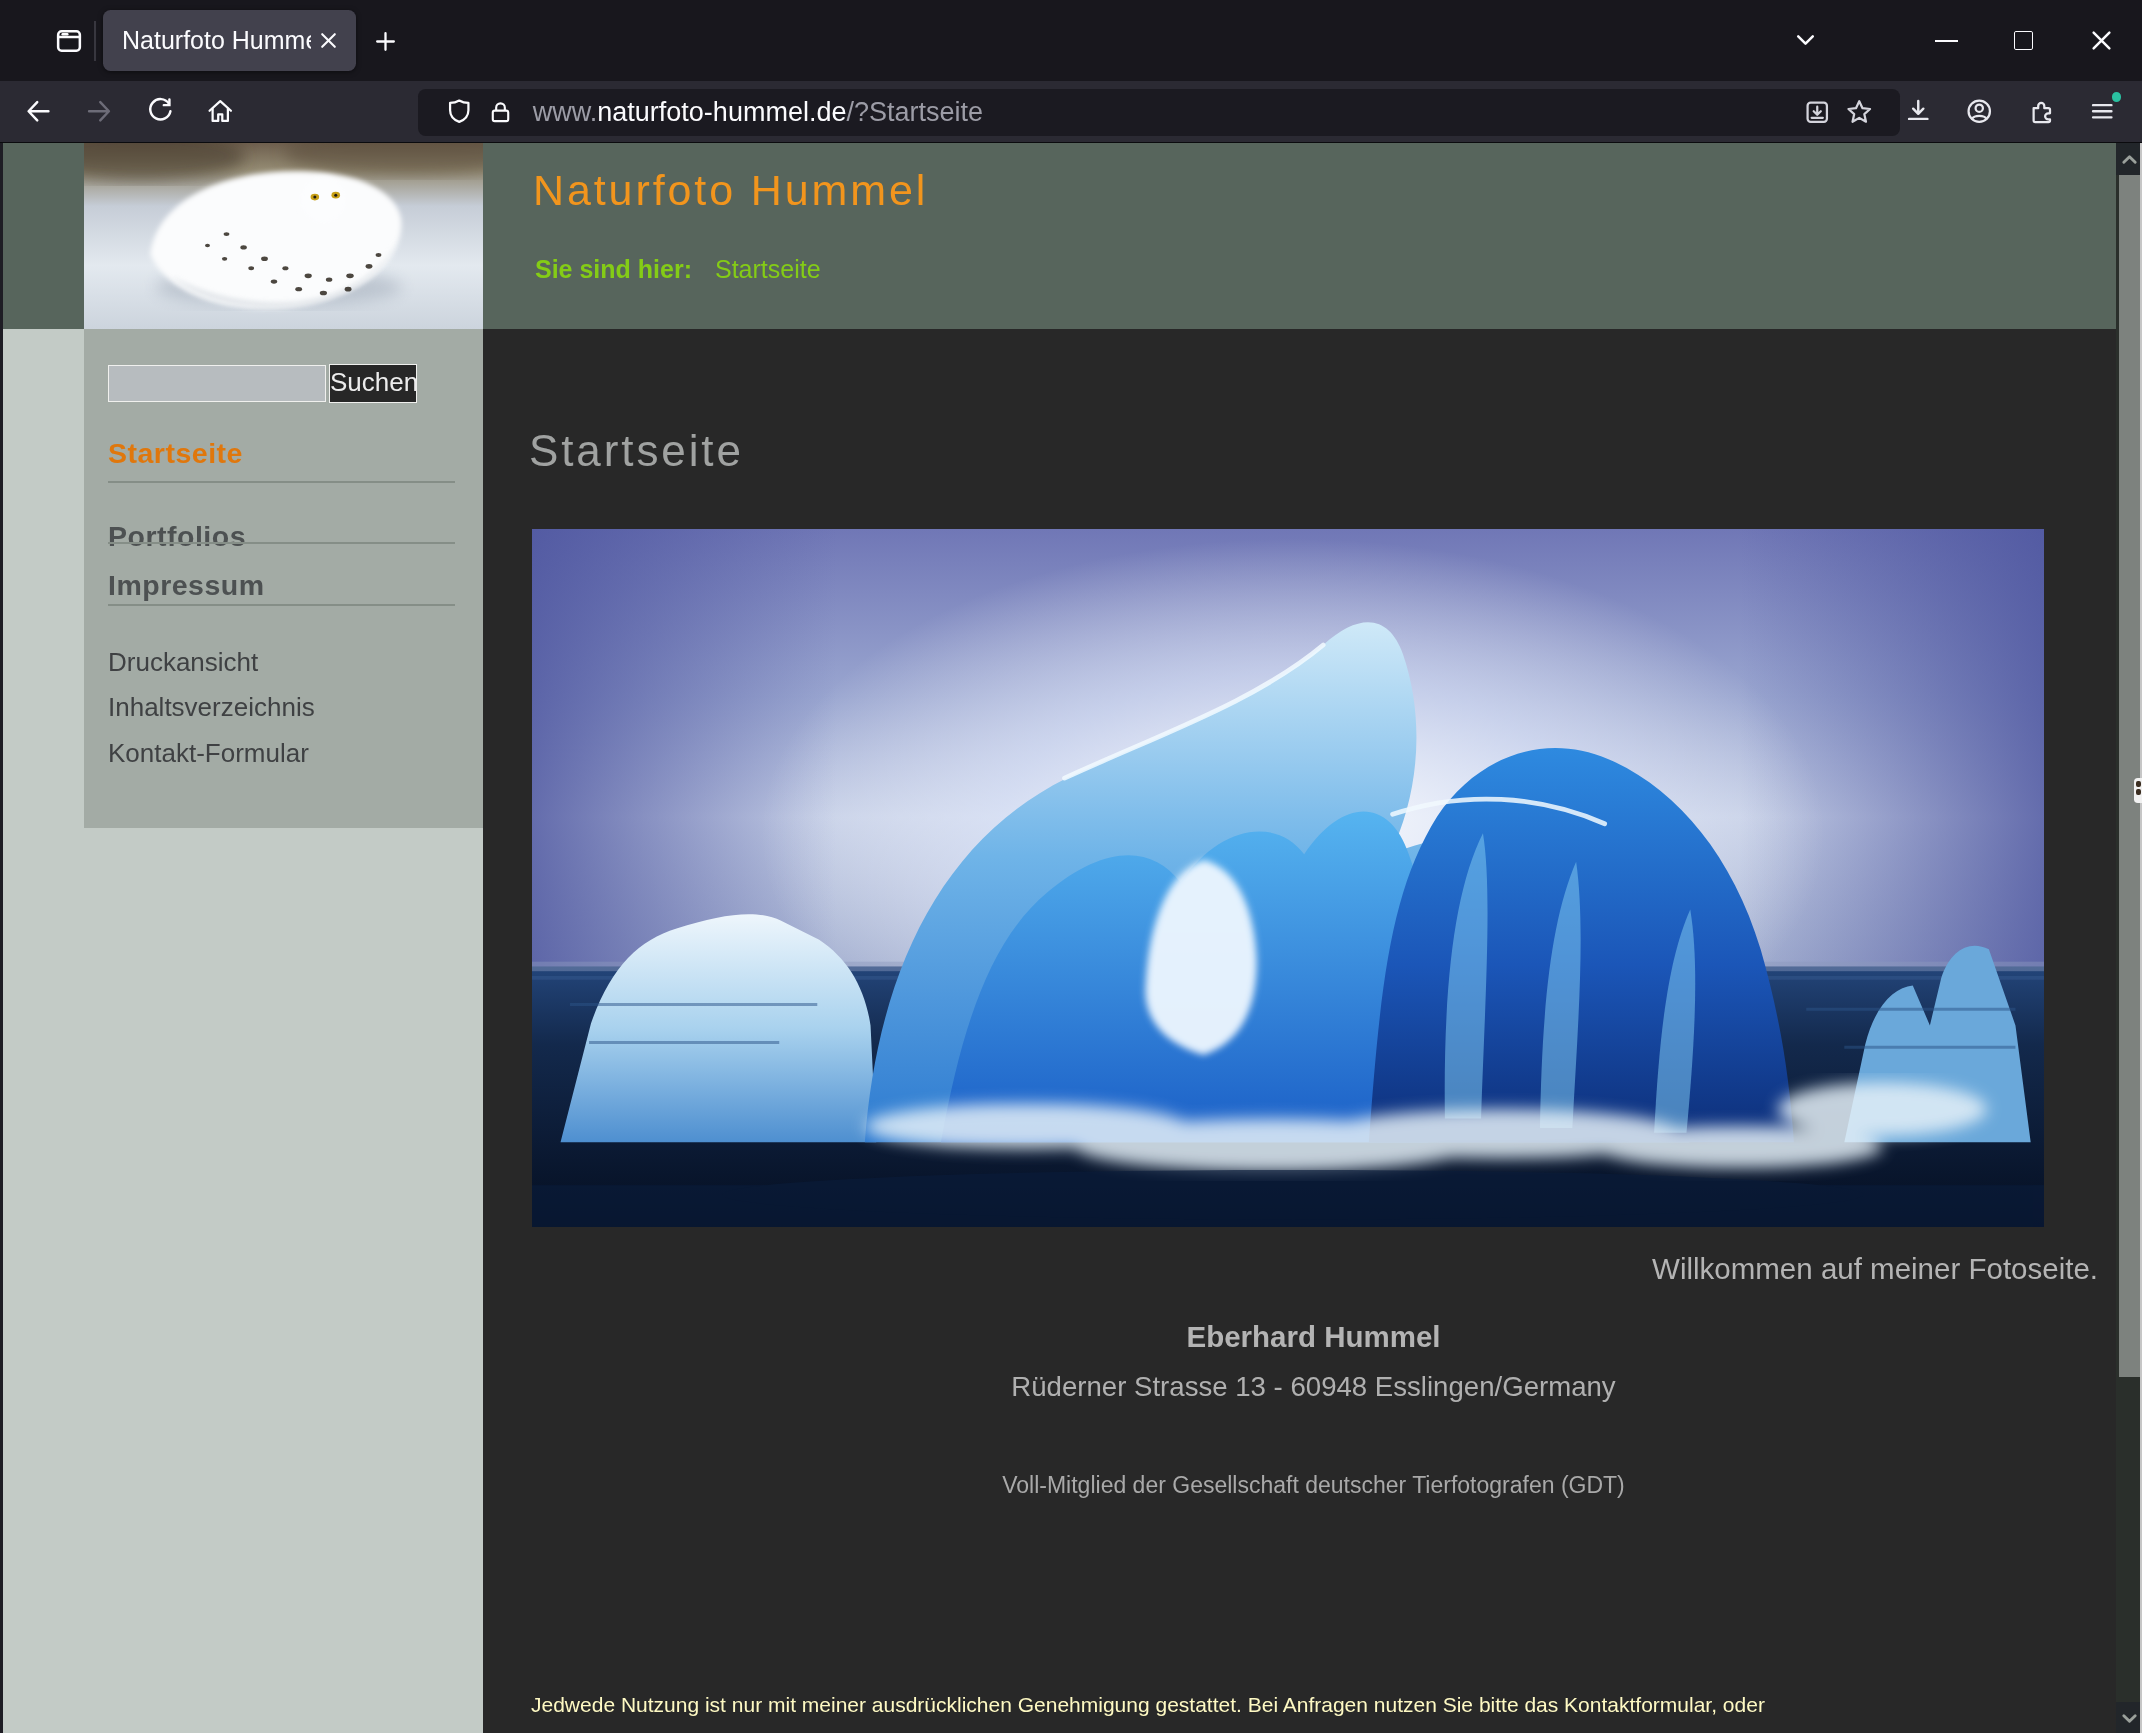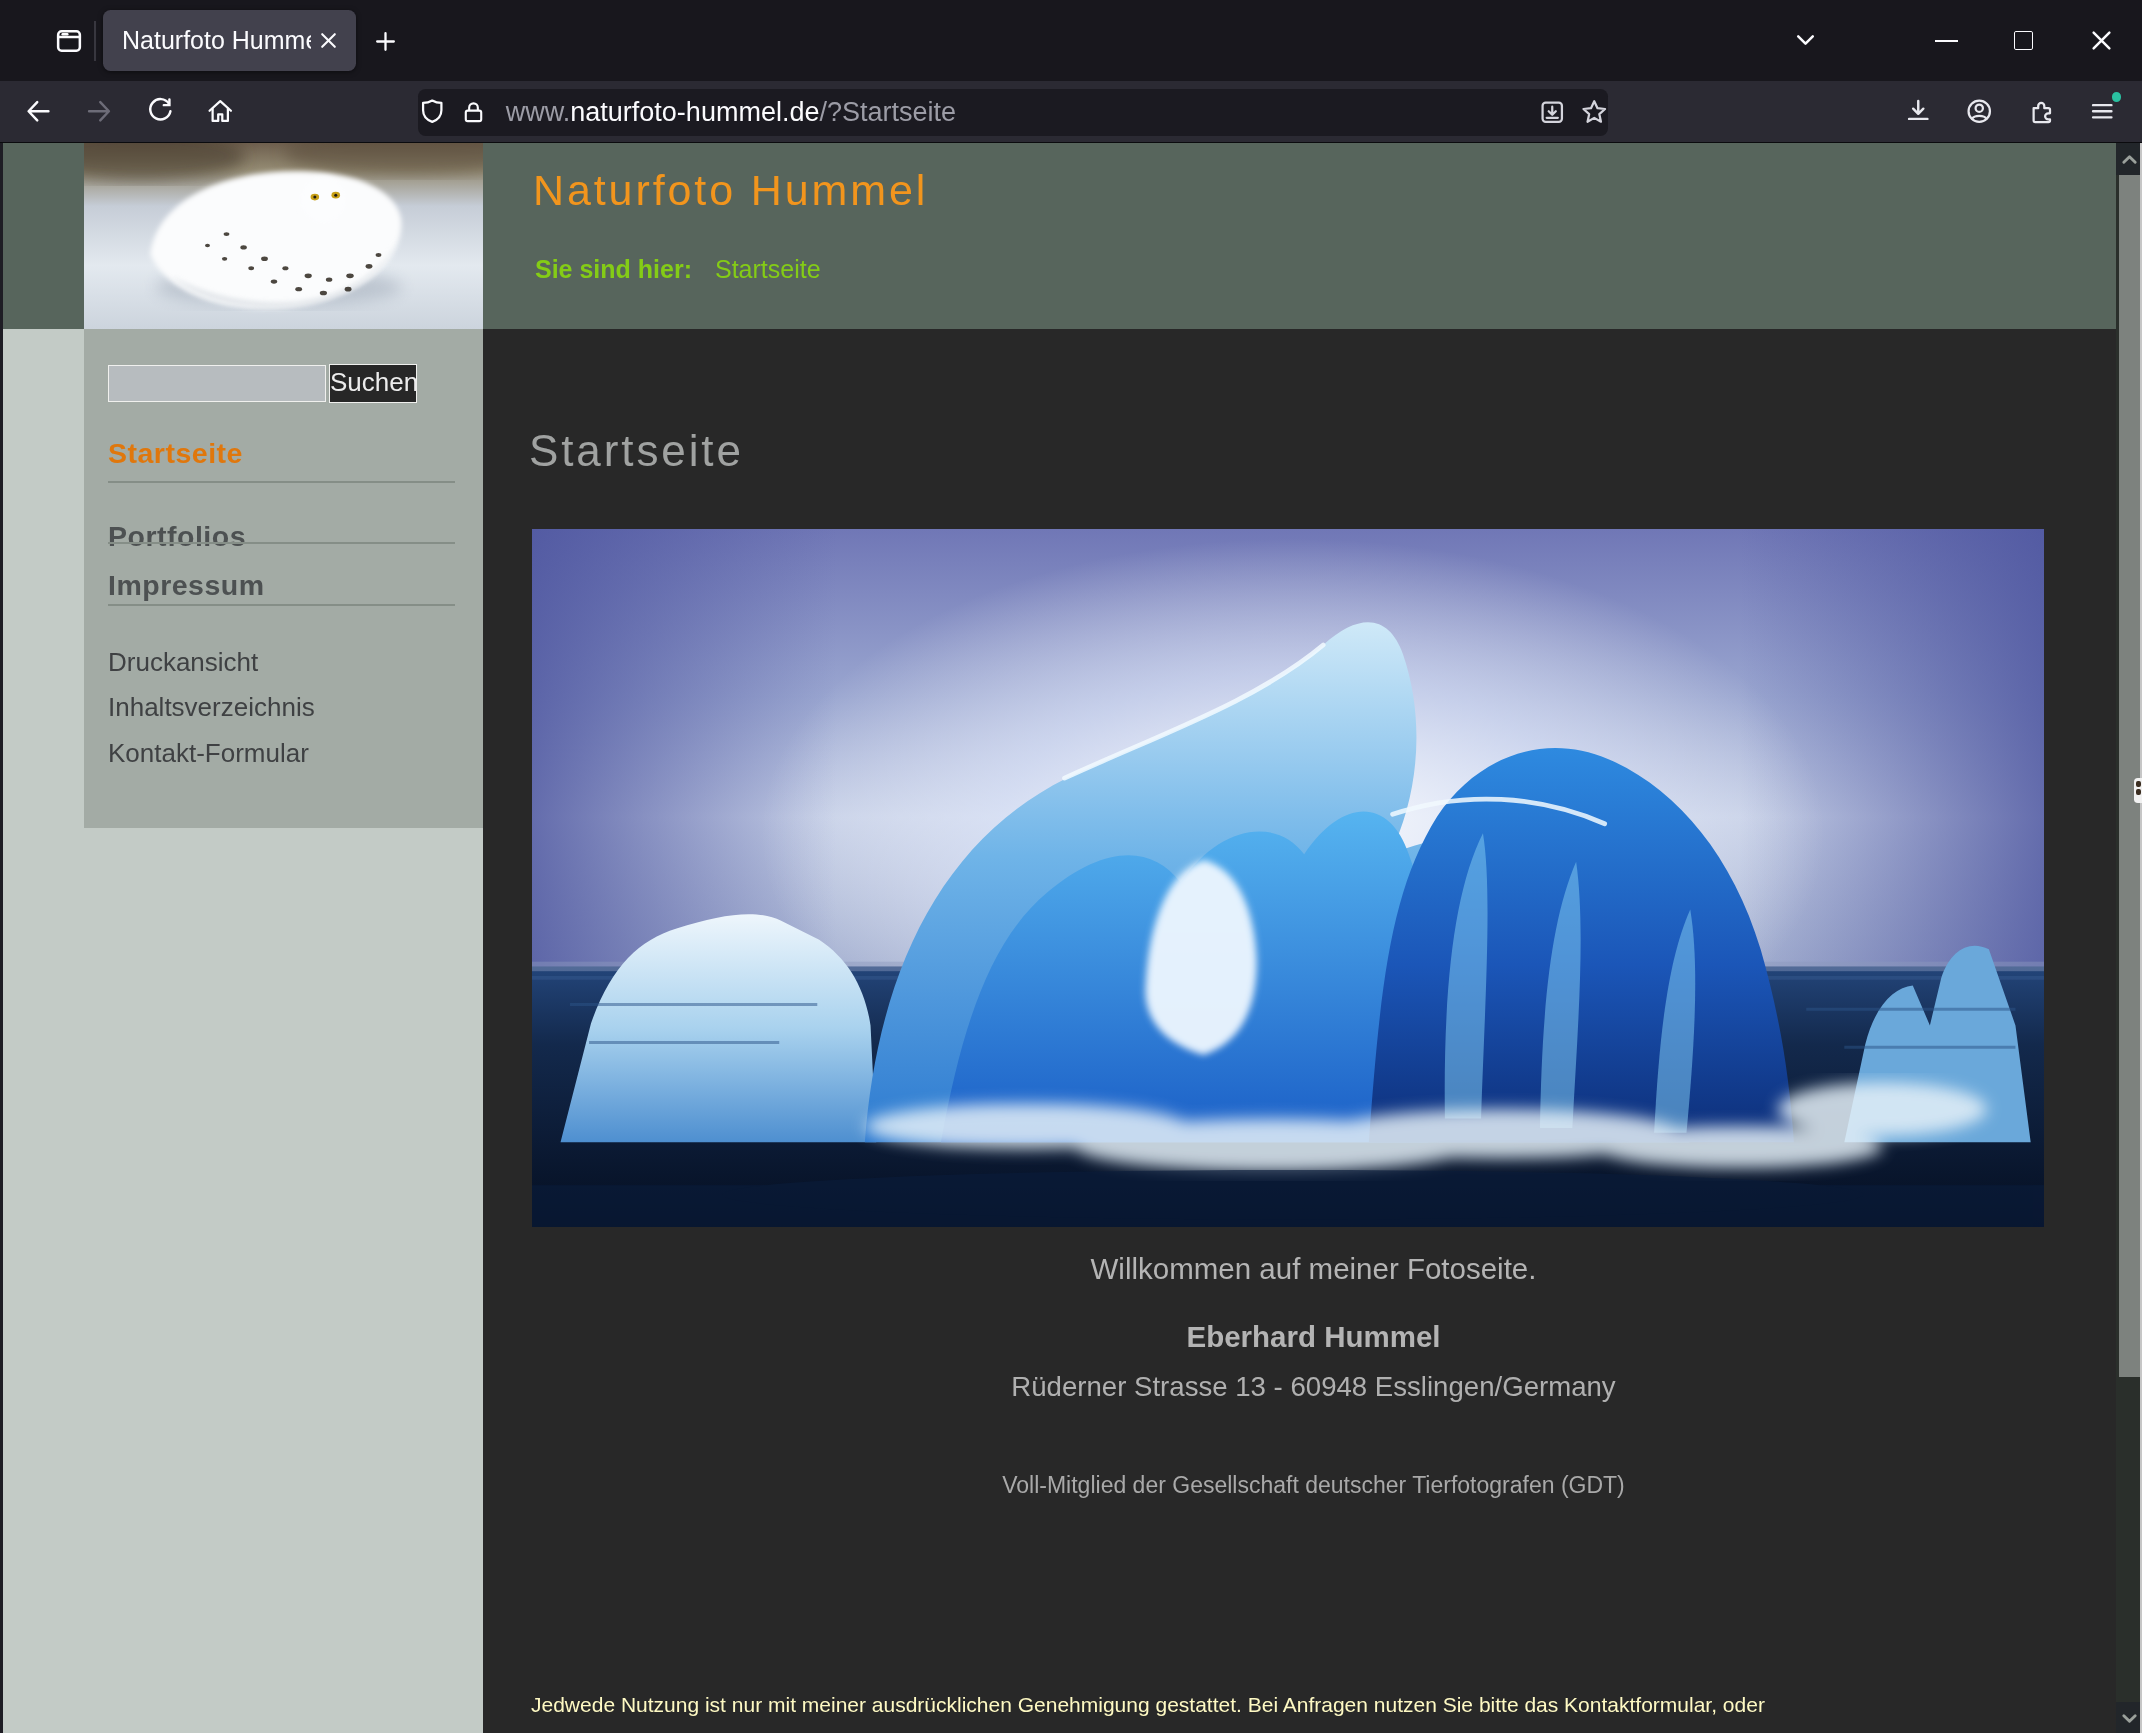--- a/index.html
+++ b/index.html
@@ -23,22 +23,22 @@
   .wb-list  { left:1778px; } .wb-min { left:1919px; } .wb-max { left:1996px; } .wb-close { left:2074px; }
   .minbar { width:23px; height:1.9px; background:#fbfbfe; }
   .maxbox { width:19px; height:19px; border:1.9px solid #fbfbfe; border-radius:1.9px; }
 
   #toolbar { position:absolute; left:0; top:81px; width:2143px; height:62px; background:#2b2a33;
              border-bottom:1px solid #0b0b0e; }
   .tbtn { position:absolute; top:7.6px; width:46px; height:46px; display:flex; align-items:center;
           justify-content:center; border-radius:5.7px; }
   .t-back { left:15px; } .t-fwd { left:76px; } .t-reload { left:137px; } .t-home { left:197px; }
   .t-dl { left:1895px; } .t-acct { left:1956px; } .t-ext { left:2018px; } .t-menu { left:2079px; }
-  .urlbar { position:absolute; left:418px; top:7.6px; width:1190px; height:47px; background:#1b1a21;
-            border-radius:7.6px; display:flex; align-items:center; padding:0 0; }
+  .urlbar { position:absolute; left:418px; top:7.6px; width:1482px; height:47px; background:#1b1a21;
+            border-radius:7.6px; display:flex; align-items:center; padding:0 27px; }
   .urlbar .gap { margin-right:13.3px; }
   .url-text { font-size:27px; color:#fbfbfe; white-space:nowrap; margin-left:5.7px; }
   .url-text .dim { color:#9c9ca6; }
   .url-spring { flex:1; }
   .dot { position:absolute; right:1.9px; top:1.9px; width:13.3px; height:13.3px; border-radius:50%;
          background:#2ac0a0; border:2.9px solid #2b2a33; }
 
   
   #viewport { position:absolute; left:0; top:143px; width:2143px; height:1591px; background:#282828;padding-left:6px; }
   .left-edge { position:absolute; left:0; top:0; width:2.9px; height:1591px; background:#1e1d24; }
@@ -62,21 +62,21 @@
   .m-item { position:absolute; left:24px; font-size:28.5px; font-weight:bold; letter-spacing:0.5px;
             color:#4d5152; cursor:pointer; }
   .m-item.active { color:#e0770c; }
   .m-sep { position:absolute; left:24px; width:347px; height:1.9px; background:#858e87; }
   .s-link { position:absolute; left:24px; font-size:26px; color:#3f4143; cursor:pointer; }
 
   .main { position:absolute; left:483px; top:186px; width:1633px; height:1405px; background:#282828; }
   .page-h1 { position:absolute; left:46px; top:97px; font-size:44px; letter-spacing:2.9px; color:#a0a2a1; }
   .photo { position:absolute; left:49px; top:200px; width:1512px; height:698px; }
   .cwrap { position:absolute; left:46px; width:1569px; text-align:center; }
-  .welcome { top:923px; font-size:29.5px; color:#b4b4b4; }
+  .welcome { top:923px; font-size:29.5px; color:#b4b4b4;text-align:right; }
   .owner   { top:991px; font-size:29.5px; font-weight:bold; color:#b4b4b4; }
   .addr    { top:1042px; font-size:27.6px; color:#b0b0b0; }
   .gdt     { top:1143px; font-size:23px; color:#a9a9a9; }
   .note { position:absolute; left:48px; top:1364px; font-size:21px; color:#fef9c3; white-space:nowrap; }
 
   
   .scrollbar { position:absolute; left:2116px; top:0; width:27px; height:1591px; background:#2a2f2b; }
   .sb-btn { position:absolute; left:0; width:27px; height:32px; background:#22262a; display:flex;
             align-items:center; justify-content:center; }
   .sb-up { top:0; } .sb-down { bottom:0; }

